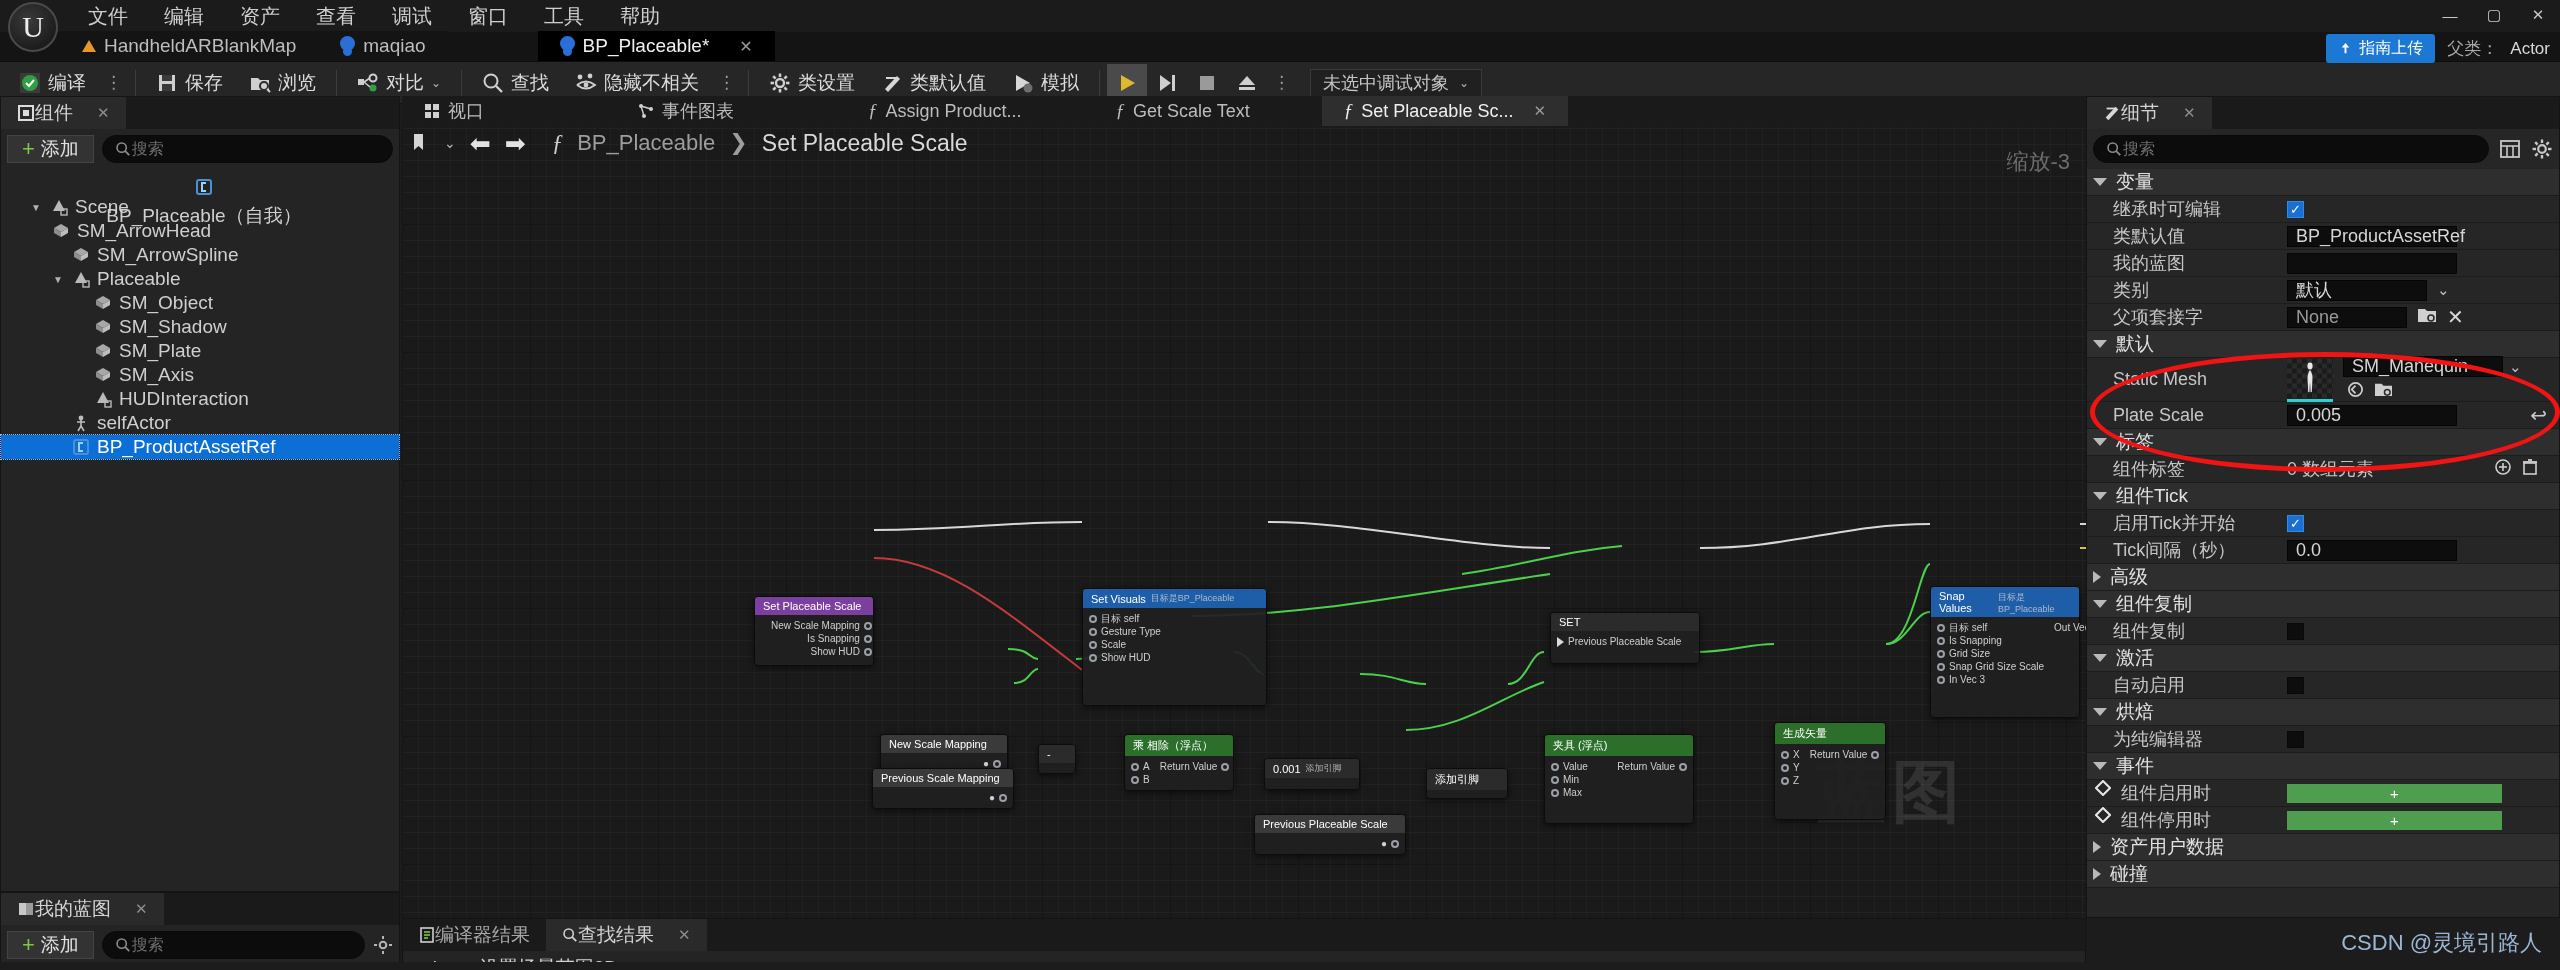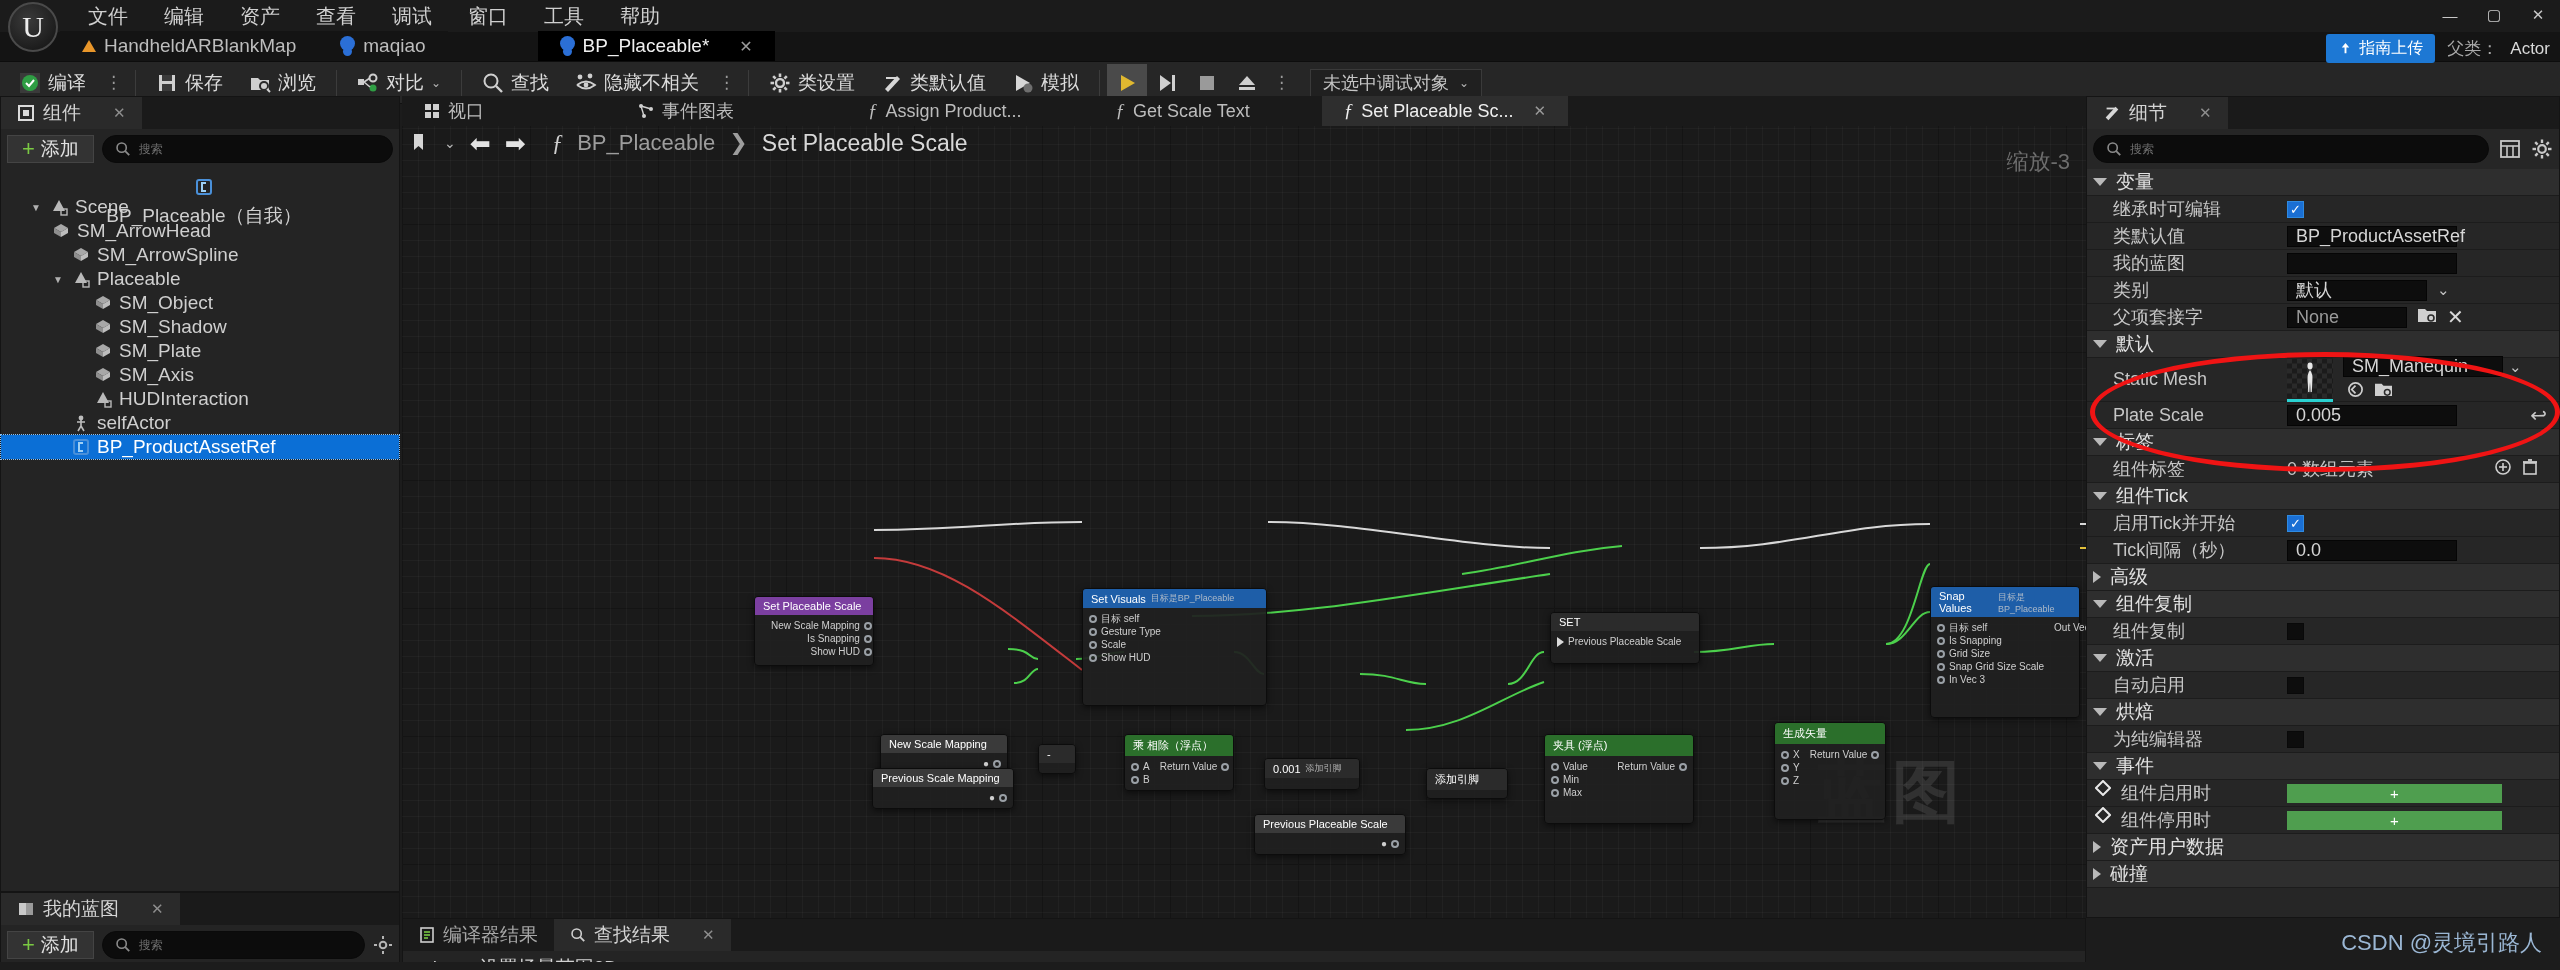--- a/index.html
+++ b/index.html
@@ -43,31 +43,31 @@
   .sep { width:1px; height:26px; background:#3c3c3c; margin:0 7px; }
   .kebab { letter-spacing:0; font-size:17px; color:#9b9b9b; padding:0 6px; }
   .dropcaret { font-size:12px; color:#b5b5b5; }
   .ico { width:22px; height:22px; display:inline-block; }
   .dbgsel { display:flex; align-items:center; gap:10px; background:#202020;
      border:1px solid #3a3a3a; height:28px; padding:0 12px; font-size:18px; color:#c4c4c4; margin-left:14px;}
 
   
   .panel { position:absolute; background:#242424; border:1px solid #141414; }
   .ptabs { height:32px; background:#1a1a1a; display:flex; align-items:flex-end; }
-  .ptab { height:32px; display:flex; align-items:center; gap:8px; padding:0 16px;
+  .ptab { height:32px; display:flex; align-items:center; padding:0 16px;
      font-size:19px; color:#d4d4d4; background:#2a2a2a;text-align:right; }
   .ptab .x { margin-left:24px; font-size:15px; color:#8e8e8e; }
   .ptab.inactive { background:#1a1a1a; color:#a7a7a7; }
   .searchrow { display:flex; align-items:center; gap:8px; padding:6px; background:#242424; }
   .addbtn { display:flex; align-items:center; gap:6px; background:#333; border:1px solid #444;
      height:28px; padding:0 14px; font-size:19px; color:#e0e0e0; }
   .plus { color:#7ac943; font-size:22px; line-height:1; }
-  .sbox { flex:1; display:flex; align-items:center; gap:8px; background:#0c0c0c;
+  .sbox { flex:1; display:flex; align-items:center; gap:1px; background:#0c0c0c;
      border:1px solid #0a0a0a; border-radius:14px; height:28px; padding:0 12px;
-     font-size:12px; color:#6e6e6e; }
+     font-size:16px; color:#6e6e6e; }
 
   
   .tree { padding-top:2px; }
   .trow { display:flex; align-items:center; height:24px; font-size:19px; color:#cfcfcf; gap:7px;}
   .trow.sel { background:#0b6fd6; color:#fff; outline:1px dotted #8ac0f2; }
   .trow .arrow { width:12px; font-size:10px; color:#b0b0b0; }
 
   
   .graph { position:absolute; overflow:hidden; background:#1a1a1a; }
   .gridbg { position:absolute; inset:0;

